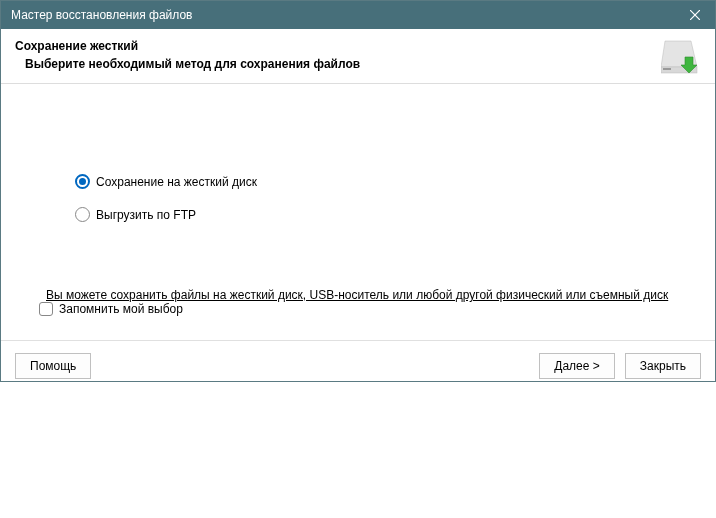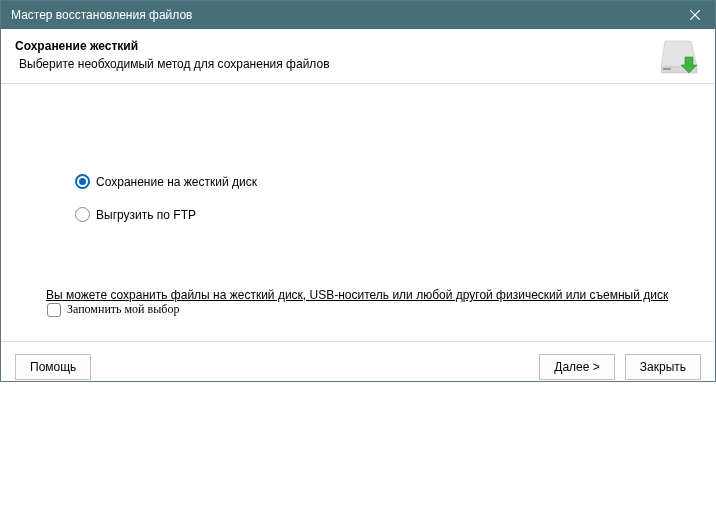--- a/index.html
+++ b/index.html
@@ -5,33 +5,33 @@
   * { box-sizing: border-box; margin: 0; padding: 0; }
   html, body { width: 716px; height: 518px; font-family: "Segoe UI", Tahoma, sans-serif; font-size: 12px; color: #000; background: #fff; }
   .window { width: 716px; height: 382px; border: 1px solid #5a7a82; display: flex; flex-direction: column; background: #fff; }
   .titlebar { height: 28px; background: #476f7a; color: #fff; display: flex; align-items: center; padding: 0 0 0 10px; }
   .titlebar-title { flex: 1; font-size: 12px; }
   .titlebar-close { width: 40px; height: 28px; display: flex; align-items: center; justify-content: center; cursor: pointer; }
   .titlebar-close svg { stroke: #fff; }
   .header { padding: 10px 14px 8px 14px; display: flex; align-items: flex-start; border-bottom: 1px solid #ddd; }
   .header-text { flex: 1; }
   .header-title { font-weight: bold; font-size: 12px; margin-bottom: 4px; }
-  .header-subtitle { font-size: 12px; margin-left: 4px; }
+  .header-subtitle { font-size: 12px; margin-left: 10px; font-weight: bold; }
   .header-icon { width: 40px; height: 36px; position: relative; }
   .content { flex: 1; padding: 20px 30px 20px 30px; display: flex; flex-direction: column; }
   .radio-group { margin-top: 70px; margin-left: 44px; }
   .radio-row { display: flex; align-items: center; margin-bottom: 18px; cursor: pointer; }
   .radio-outer { width: 15px; height: 15px; border-radius: 50%; border: 1px solid #888; background: #fff; display: flex; align-items: center; justify-content: center; margin-right: 6px; flex-shrink: 0; }
   .radio-row.selected .radio-outer { border: 2px solid #0067c0; }
   .radio-inner { width: 7px; height: 7px; border-radius: 50%; background: #0067c0; display: none; }
   .radio-row.selected .radio-inner { display: block; }
   .radio-label { font-size: 12px; }
   .desc { margin-top: 48px; margin-left: 15px; font-size: 12px; text-decoration: underline; }
   .spacer { flex: 1; }
-  .checkbox-row { display: flex; align-items: center; margin-left: 16px; margin-bottom: 4px; cursor: pointer; font-family: Liberation Serif, serif; }
+  .checkbox-row { display: flex; align-items: center; margin-left: 8px; margin-bottom: 4px; cursor: pointer; }
   .checkbox-box { width: 14px; height: 14px; border: 1px solid #888; border-radius: 3px; background: #fff; margin-right: 6px; flex-shrink: 0; }
   .checkbox-label { font-size: 12px; }
   .footer { border-top: 1px solid #e0e0e0; padding: 12px 14px; display: flex; align-items: center; }
   .btn { min-width: 74px; height: 26px; border: 1px solid #c0c0c0; border-radius: 0; background: #fdfdfd; font-size: 12px; padding: 0 14px; display: inline-flex; align-items: center; justify-content: center; cursor: pointer; }
   .footer-spacer { flex: 1; }
   .btn + .btn { margin-left: 10px; }
 </style>
 </head>
 <body>
 

